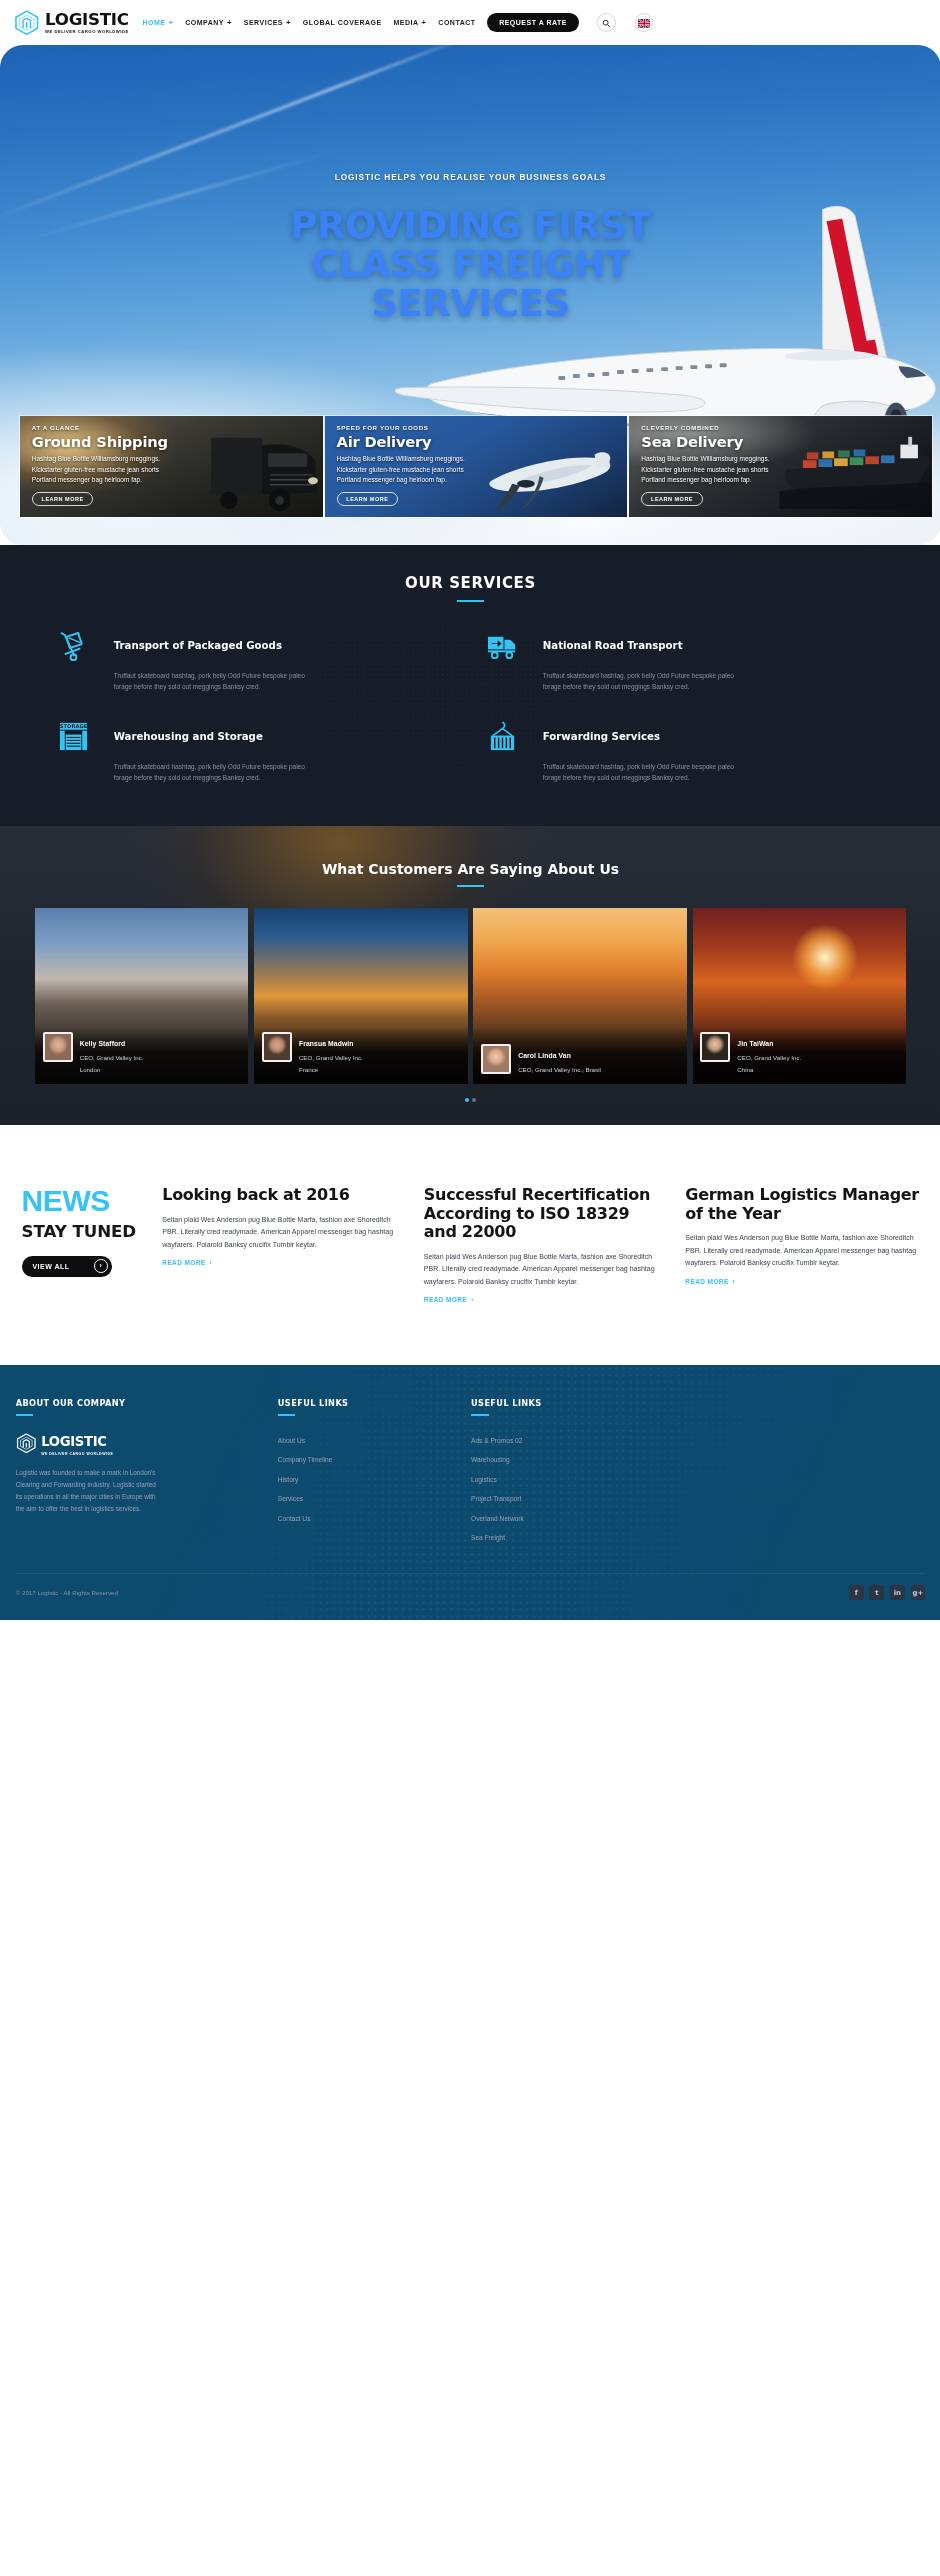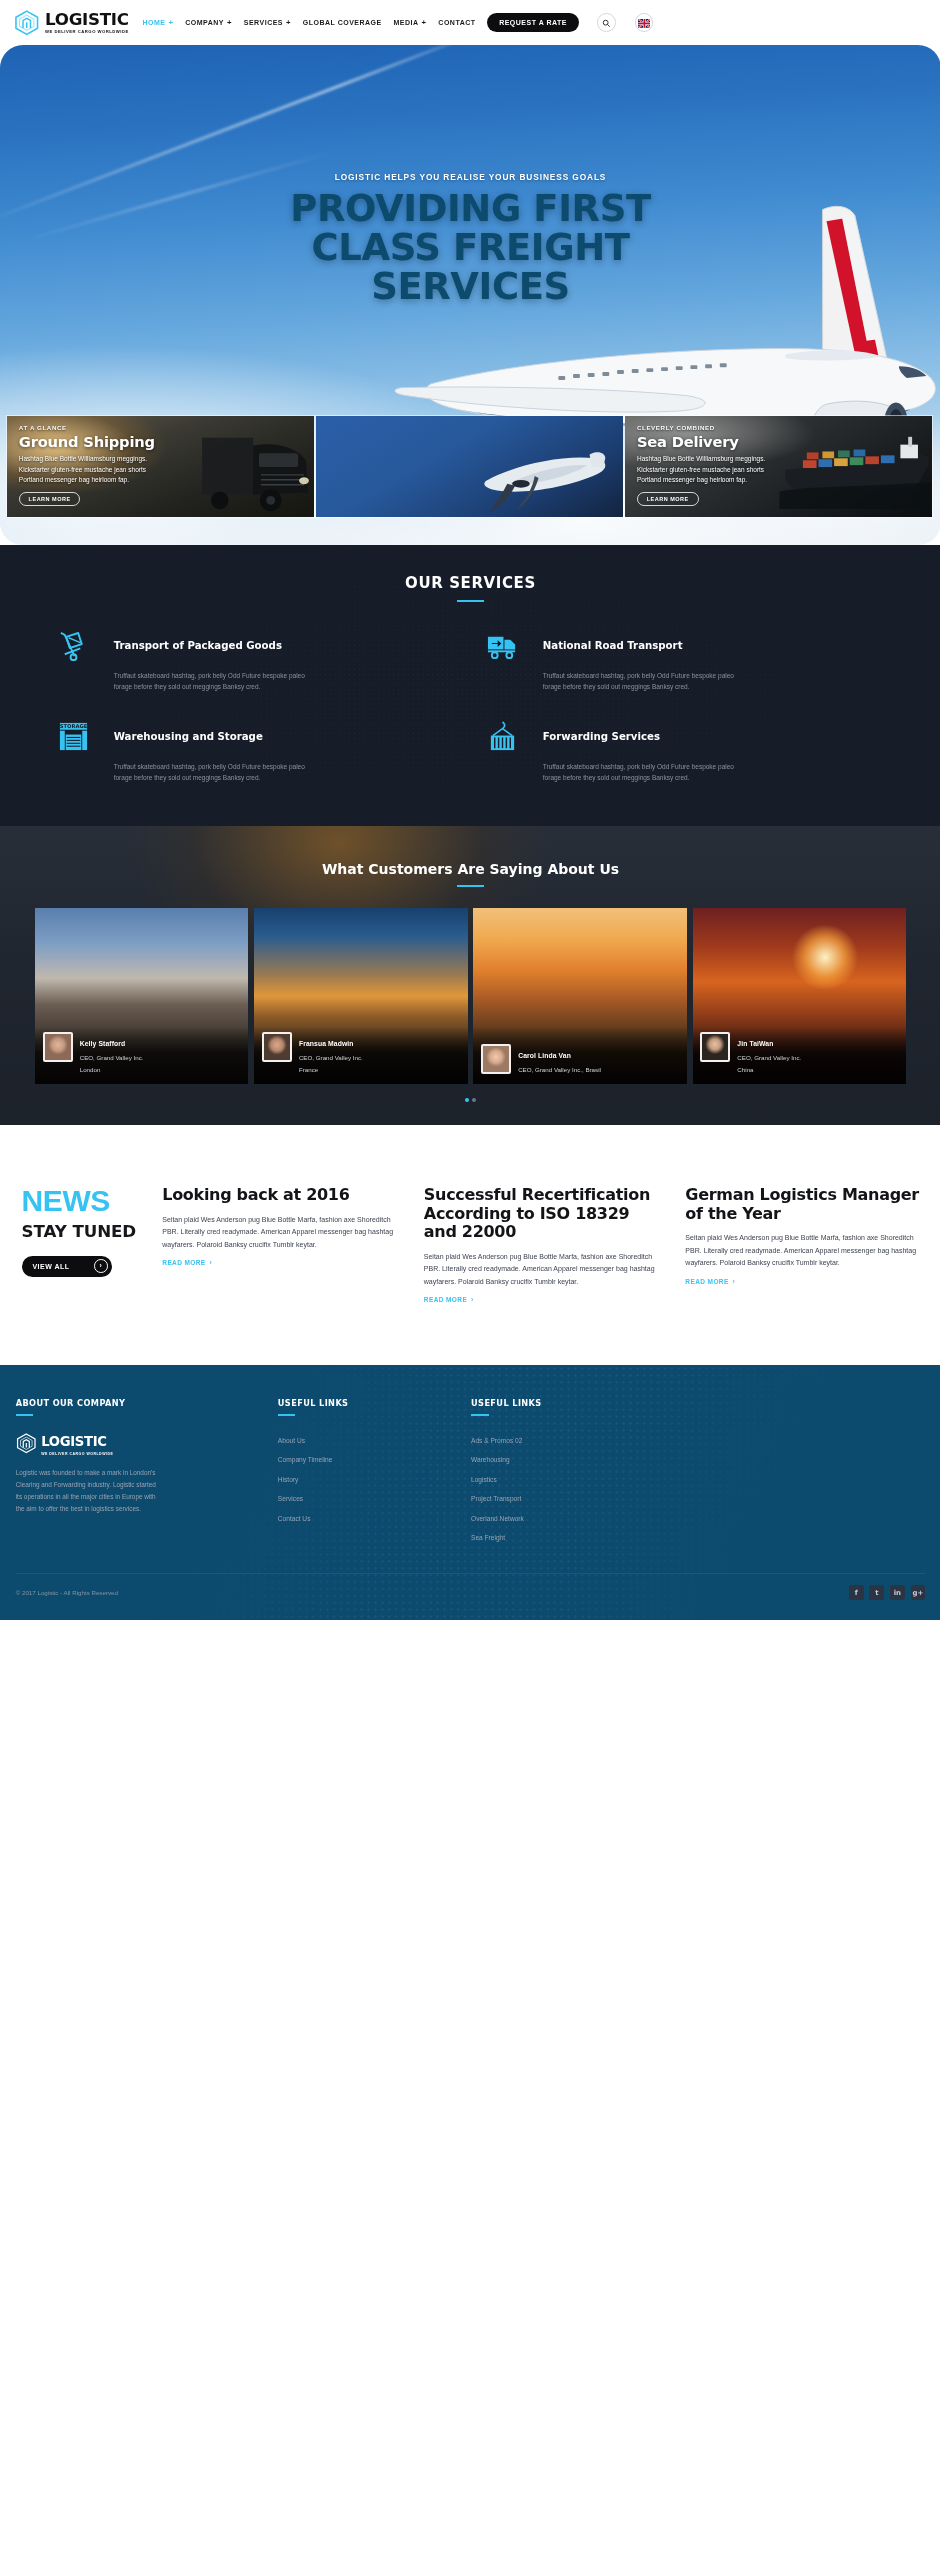--- a/index.html
+++ b/index.html
@@ -67,32 +67,32 @@
     position:absolute; left:2%; top:30%; width:34%; height:2px;
     background:linear-gradient(90deg, rgba(255,255,255,0) 0%, rgba(255,255,255,.4) 50%, rgba(255,255,255,0) 100%);
     transform:rotate(-16deg); filter:blur(1.6px);
   }
   .hero-copy { position:absolute; top:127px; left:0; right:0; text-align:center; z-index:6; }
   .hero-kicker {
     color:#fff; font-size:8.3px; font-weight:bold; letter-spacing:0.9px;
     text-transform:uppercase; text-shadow:0 1px 2.9px rgba(0,0,0,.35);
   }
   .hero-title {
-    color:#0c4a6e; font-size:37px; line-height:1.06; font-weight:bold; margin-top:7px;
+    color:#3b82f6; font-size:37px; line-height:1.06; font-weight:bold; margin-top:24px;
     letter-spacing:-0.4px; text-shadow:0 2px 7.8px rgba(0,0,0,.3);
     font-family:"DejaVu Sans", sans-serif;
     max-width:382px; margin-left:auto; margin-right:auto;
   }
 
   
   .plane { position:absolute; right:-29px; top:147px; width:608px; height:274px; z-index:4; }
 
   
   .hero-cards {
-    position:absolute; bottom:27.4px; left:6px; right:7.8px; z-index:10;
+    position:absolute; bottom:27.4px; left:19px; right:7.8px; z-index:10;
     display:flex; gap:0;justify-content:flex-end;
   }
   .hcard {
     flex:1; height:103px; position:relative; overflow:hidden;
     border:1px solid rgba(255,255,255,.55);
     padding:8.8px 11.8px 0 11.8px; color:#fff;
   }
   .hcard .bg { position:absolute; inset:0; z-index:0; }
   .hcard-ground .bg {
     background:
@@ -463,20 +463,26 @@
         <span class="plane2-shape">
           <svg viewBox="0 0 150 100" width="147" height="98">
             <path d="M18 56 C48 40 96 30 128 34 C140 36 142 44 130 50 C100 64 50 72 24 66 C14 64 12 59 18 56 Z" fill="#e6ebf0"></path>
             <path d="M40 60 C62 48 96 40 120 41 C102 52 66 62 40 60 Z" fill="#cfd8e0"></path>
             <path d="M46 62 C40 74 30 84 20 88 C28 78 34 68 38 60 Z" fill="#2f3a46"></path>
             <path d="M70 54 C66 68 58 80 48 86 C58 74 64 64 66 52 Z" fill="#394654"></path>
             <ellipse cx="52" cy="60" rx="9" ry="4" fill="#1f2936"></ellipse>
             <path d="M122 30 C130 26 138 28 138 34 L136 44 L124 42 Z" fill="#dfe6ec"></path>
           </svg>
         </span>
+        <div class="inner">
+          <div class="hcard-kicker">SPEED FOR YOUR GOODS</div>
+          <div class="hcard-title">Air Delivery</div>
+          <div class="hcard-body">Hashtag Blue Bottle Williamsburg meggings. Kickstarter gluten-free mustache jean shorts Portland messenger bag heirloom fap.</div>
+          <div class="hcard-btn">LEARN MORE</div>
+        </div>
       </div>
 
       <div class="hcard hcard-sea">
         <div class="bg"></div>
         <span class="ship-shape">
           <svg viewBox="0 0 160 80" width="157" height="78">
             <path d="M6 40 L140 24 C150 23 156 28 152 36 L140 58 L24 62 C12 62 4 52 6 40 Z" fill="#1a1e22"></path>
             <g>
               <rect x="24" y="30" width="14" height="8" fill="#c2452f"></rect>
                 <rect x="40" y="29" width="14" height="8" fill="#2f6fb0"></rect>

